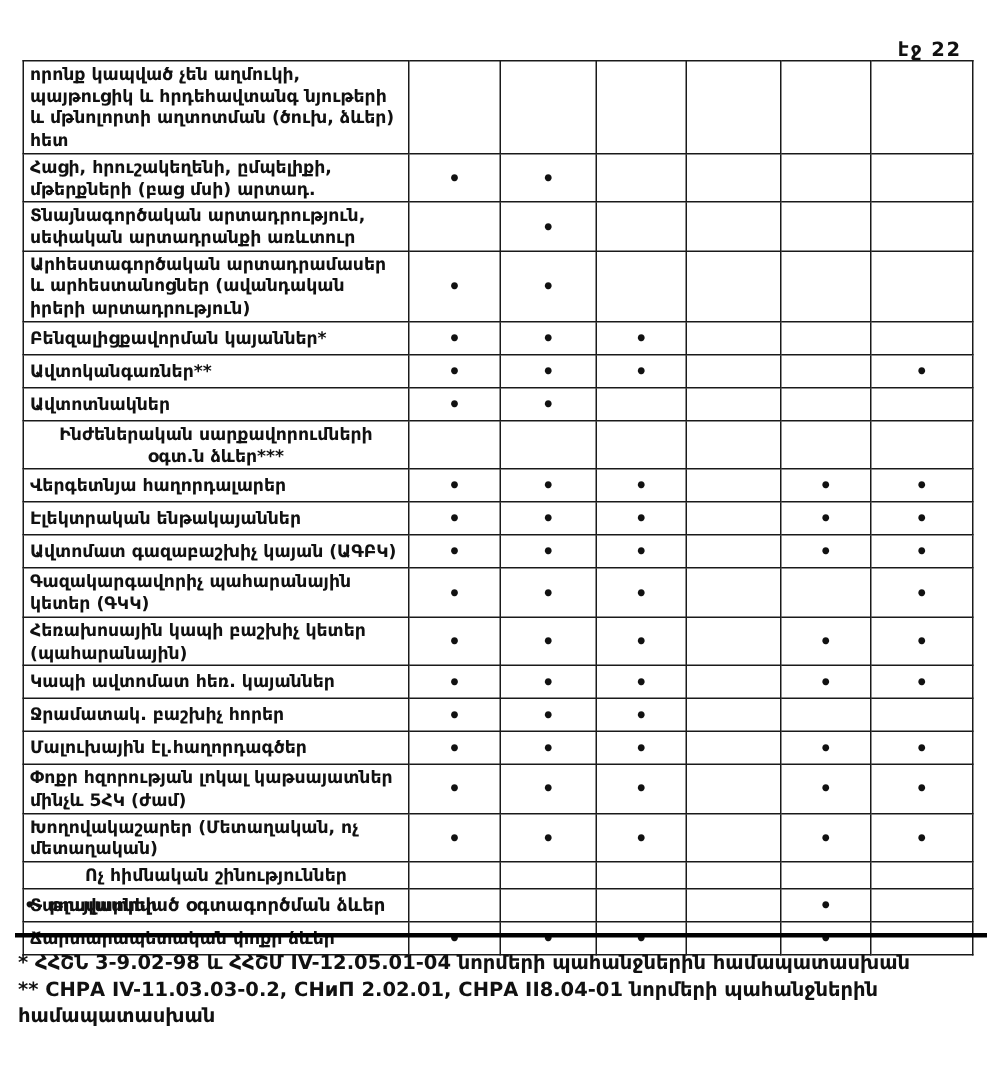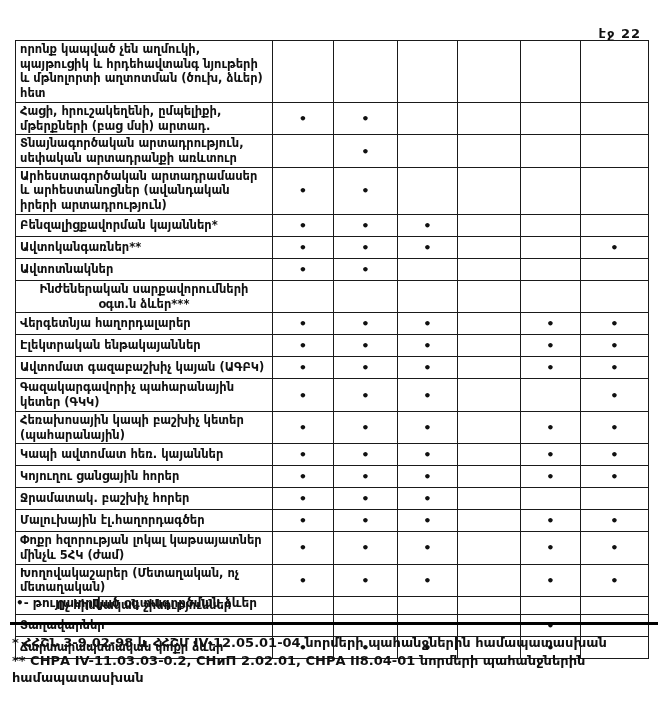--- a/index.html
+++ b/index.html
@@ -189,29 +189,20 @@
         <tr>
           <td class="label">Կապի ավտոմատ հեռ. կայաններ</td>
           <td class="mark-cell"><span class="dot">•</span></td>
           <td class="mark-cell"><span class="dot">•</span></td>
           <td class="mark-cell"><span class="dot">•</span></td>
           <td class="mark-cell"></td>
           <td class="mark-cell"><span class="dot">•</span></td>
           <td class="mark-cell"><span class="dot">•</span></td>
         </tr>
         <tr>
-          <td class="label">Կոյուղու ցանցային հորեր</td>
-          <td class="mark-cell"><span class="dot">•</span></td>
-          <td class="mark-cell"><span class="dot">•</span></td>
-          <td class="mark-cell"><span class="dot">•</span></td>
-          <td class="mark-cell"></td>
-          <td class="mark-cell"><span class="dot">•</span></td>
-          <td class="mark-cell"><span class="dot">•</span></td>
-        </tr>
-        <tr>
           <td class="label">Ջրամատակ. բաշխիչ հորեր</td>
           <td class="mark-cell"><span class="dot">•</span></td>
           <td class="mark-cell"><span class="dot">•</span></td>
           <td class="mark-cell"><span class="dot">•</span></td>
           <td class="mark-cell"></td>
           <td class="mark-cell"></td>
           <td class="mark-cell"></td>
         </tr>
         <tr>
           <td class="label">Մալուխային էլ.հաղորդագծեր</td>

